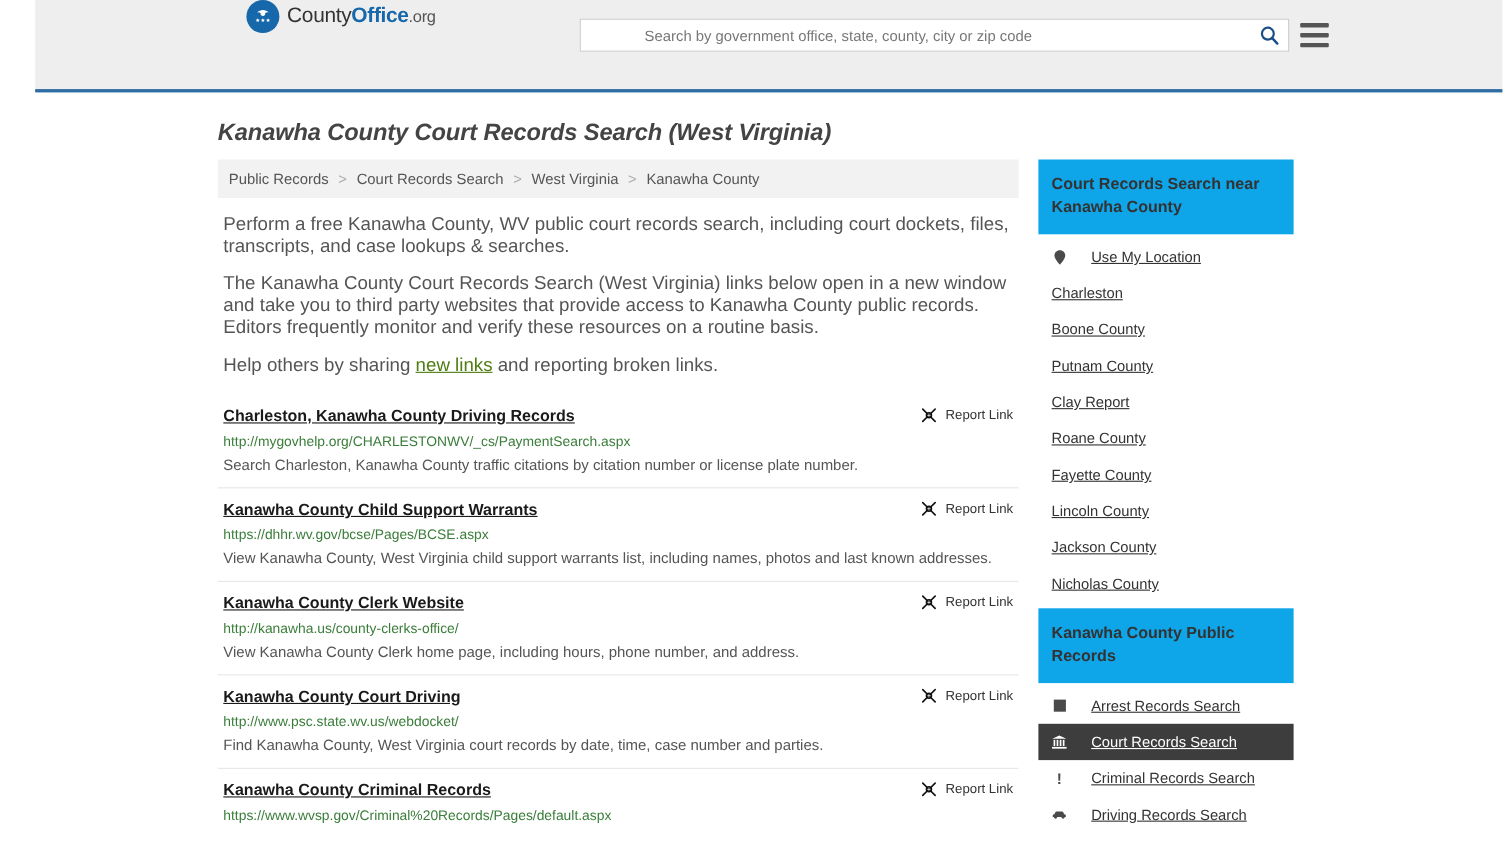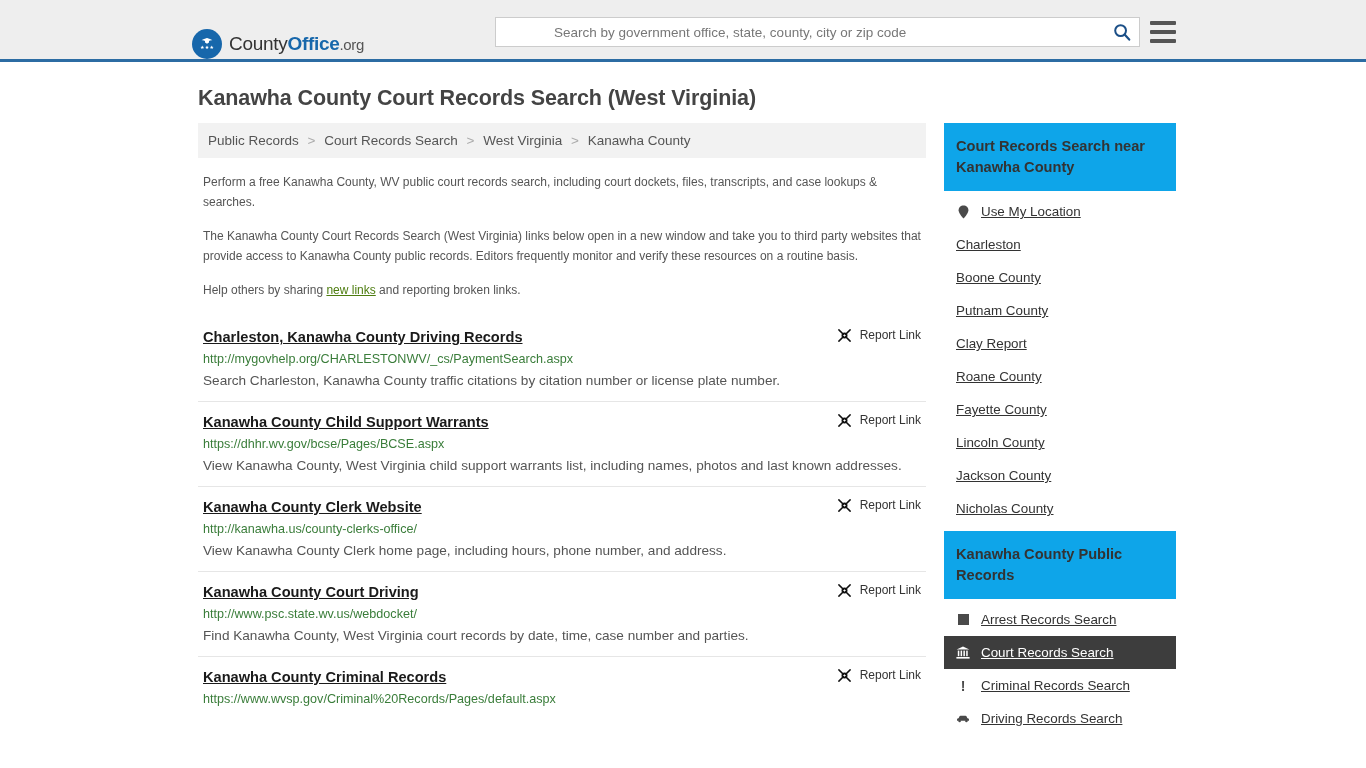--- a/index.html
+++ b/index.html
@@ -7,26 +7,27 @@
     margin: 0; padding: 0;
     width: 1366px; height: 768px;
     overflow: hidden;
     background: #ffffff;
     font-family: "Liberation Sans", sans-serif;
     color: #333333;
   }
 
   
   .site-header {
-    height: 62px;
+    height: 84px;
     background: #eeeeee;
     border-bottom: 3px solid #2c6ca3;
     display: flex;
-    align-items: flex-end;
+    align-items: flex-start;
     position: relative;
+    margin-left: 32px;
   }
   .logo-wrap {
     display: flex;
     align-items: center;
     margin-left: 192px;
     gap: 7px;
     cursor: pointer;
   }
   .logo-mark {
     width: 30px; height: 30px;
@@ -100,20 +101,21 @@
   .page {
     width: 1366px;
     padding: 0 192px 0 198px;
   }
   h1.page-title {
     font-size: 21.5px;
     font-weight: bold;
     color: #444444;
     margin: 24px 0 12px 0;
     letter-spacing: -0.1px;
+    font-style: italic;
   }
   .cols {
     display: flex;
     gap: 18px;
     align-items: flex-start;
   }
   .main-col { width: 728px; flex: none; }
   .side-col { width: 232px; flex: none; }
 
   
@@ -125,21 +127,21 @@
   }
   .breadcrumb a {
     color: #555;
     text-decoration: none;
     cursor: pointer;
   }
   .breadcrumb .sep { color: #aaaaaa; margin: 0 5px; }
 
   
   .intro p {
-    font-size: 12px;
+    font-size: 17px;
     line-height: 20px;
     color: #555555;
     margin: 14px 0 0 5px;
   }
   .intro a.inline {
     color: #4d7c0f;
     font-weight: normal;
     text-decoration: underline;
     cursor: pointer;
   }
@@ -196,21 +198,21 @@
     padding: 13px 12px;
     font-size: 14.6px;
     font-weight: bold;
     color: #333;
     line-height: 21px;
   }
   .side-list { padding: 4px 0 0 0; }
   .side-item {
     display: flex;
     align-items: center;
-    gap: 11px;
+    gap: 22px;
     padding: 9px 12px;
     font-size: 13.4px;
     cursor: pointer;
   }
   .side-item a, .side-item .lbl {
     color: #333333;
     text-decoration: underline;
     cursor: pointer;
   }
   .side-item.active {

